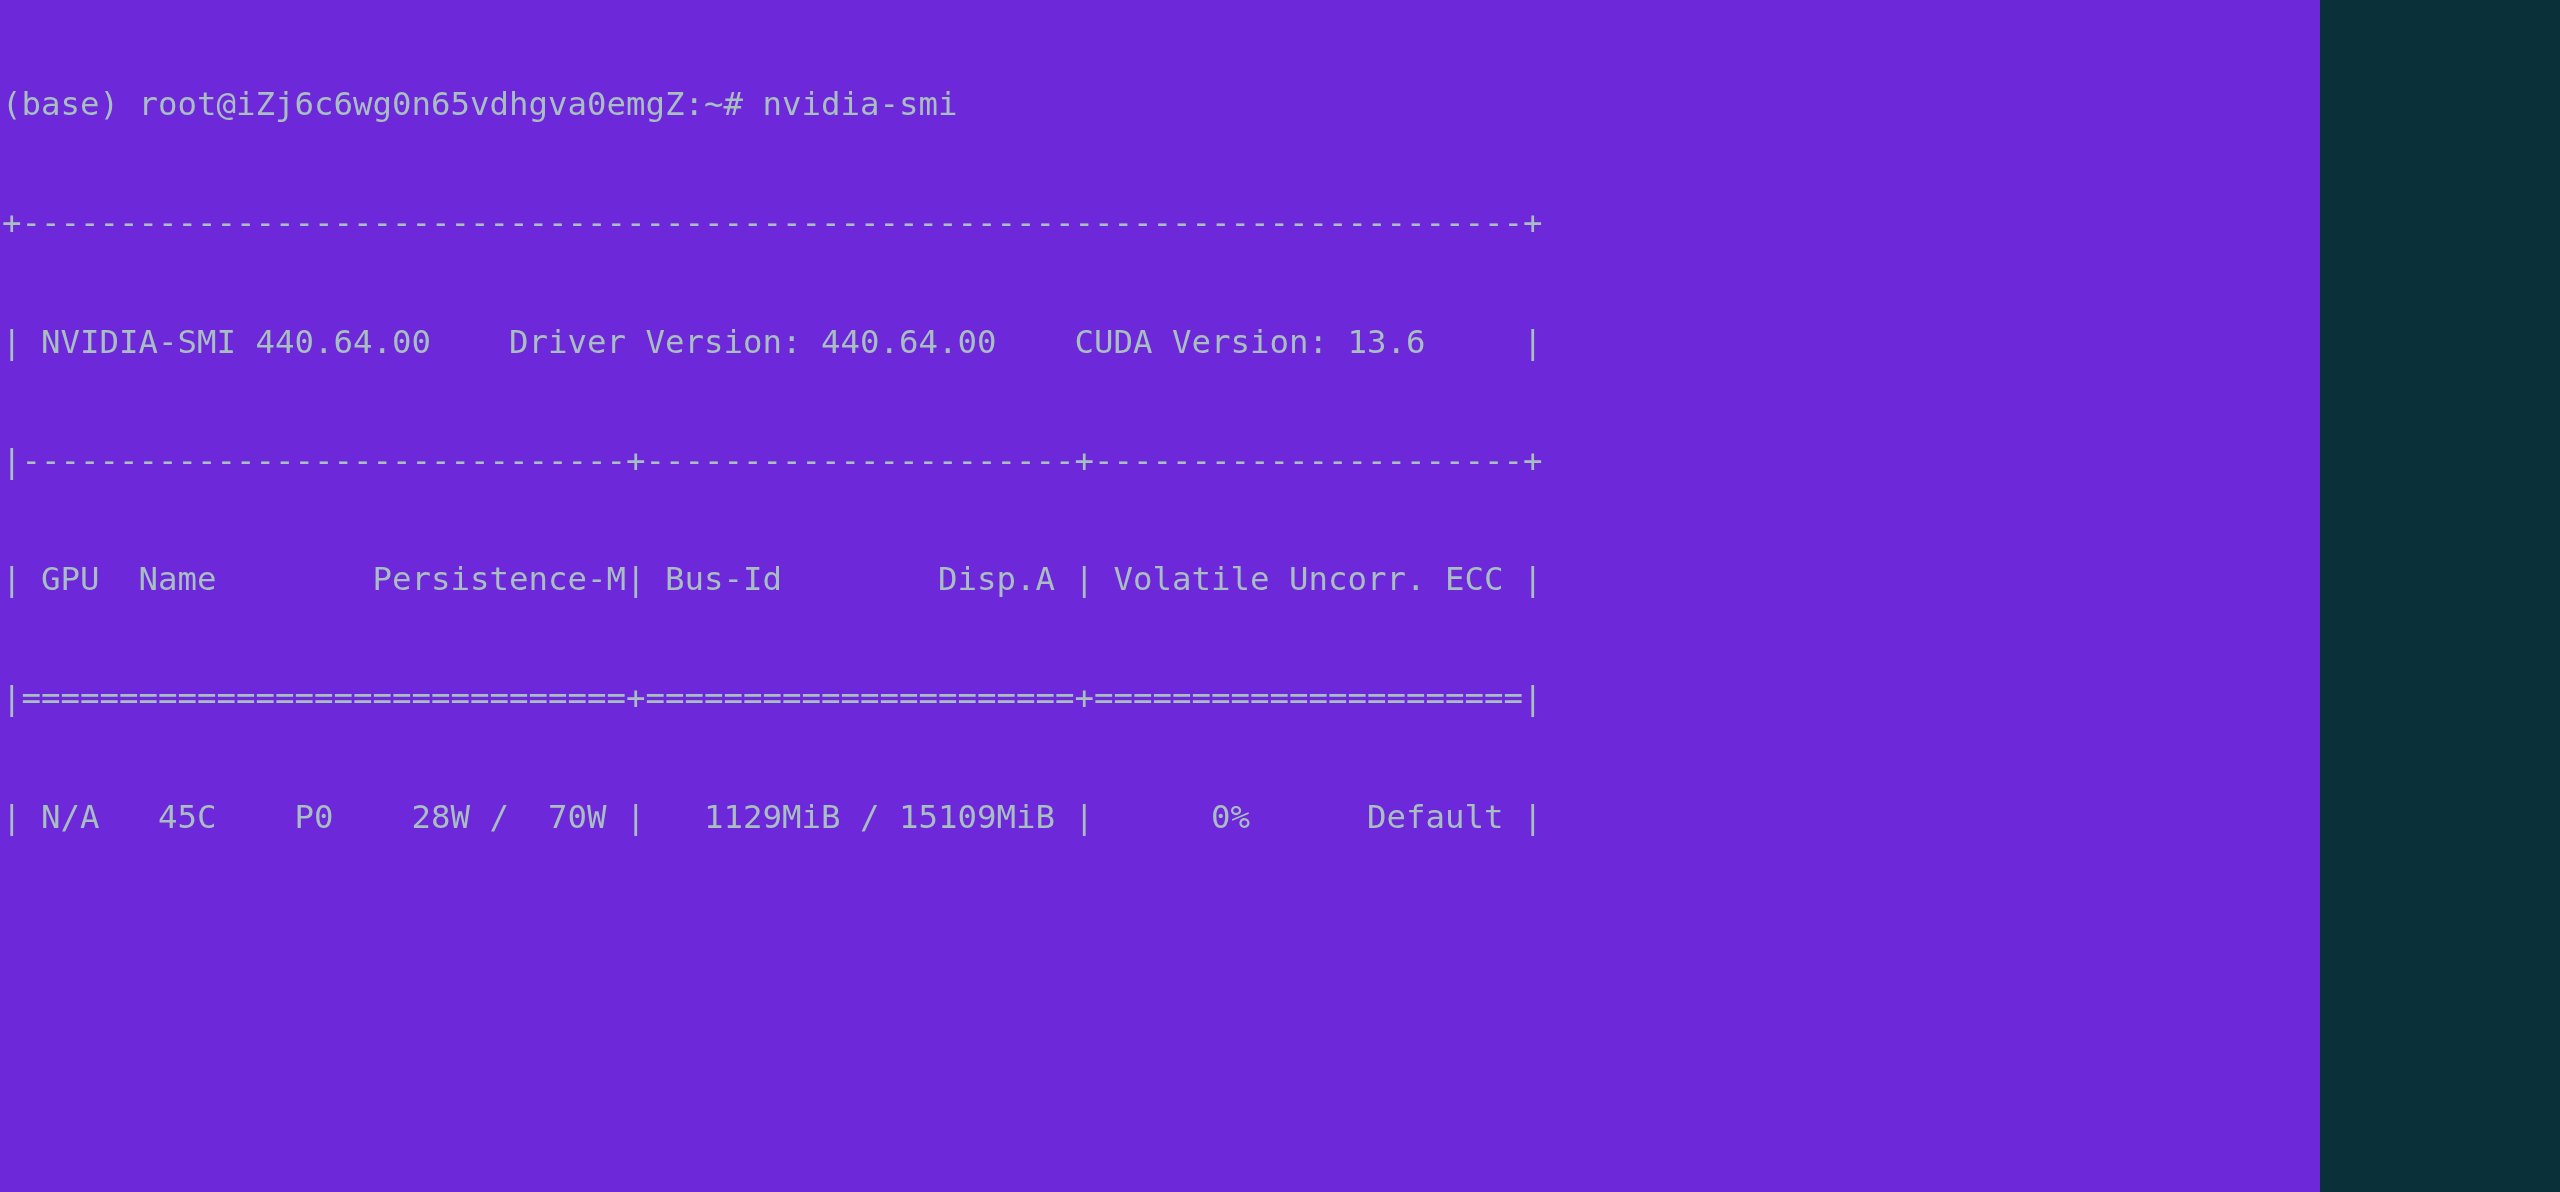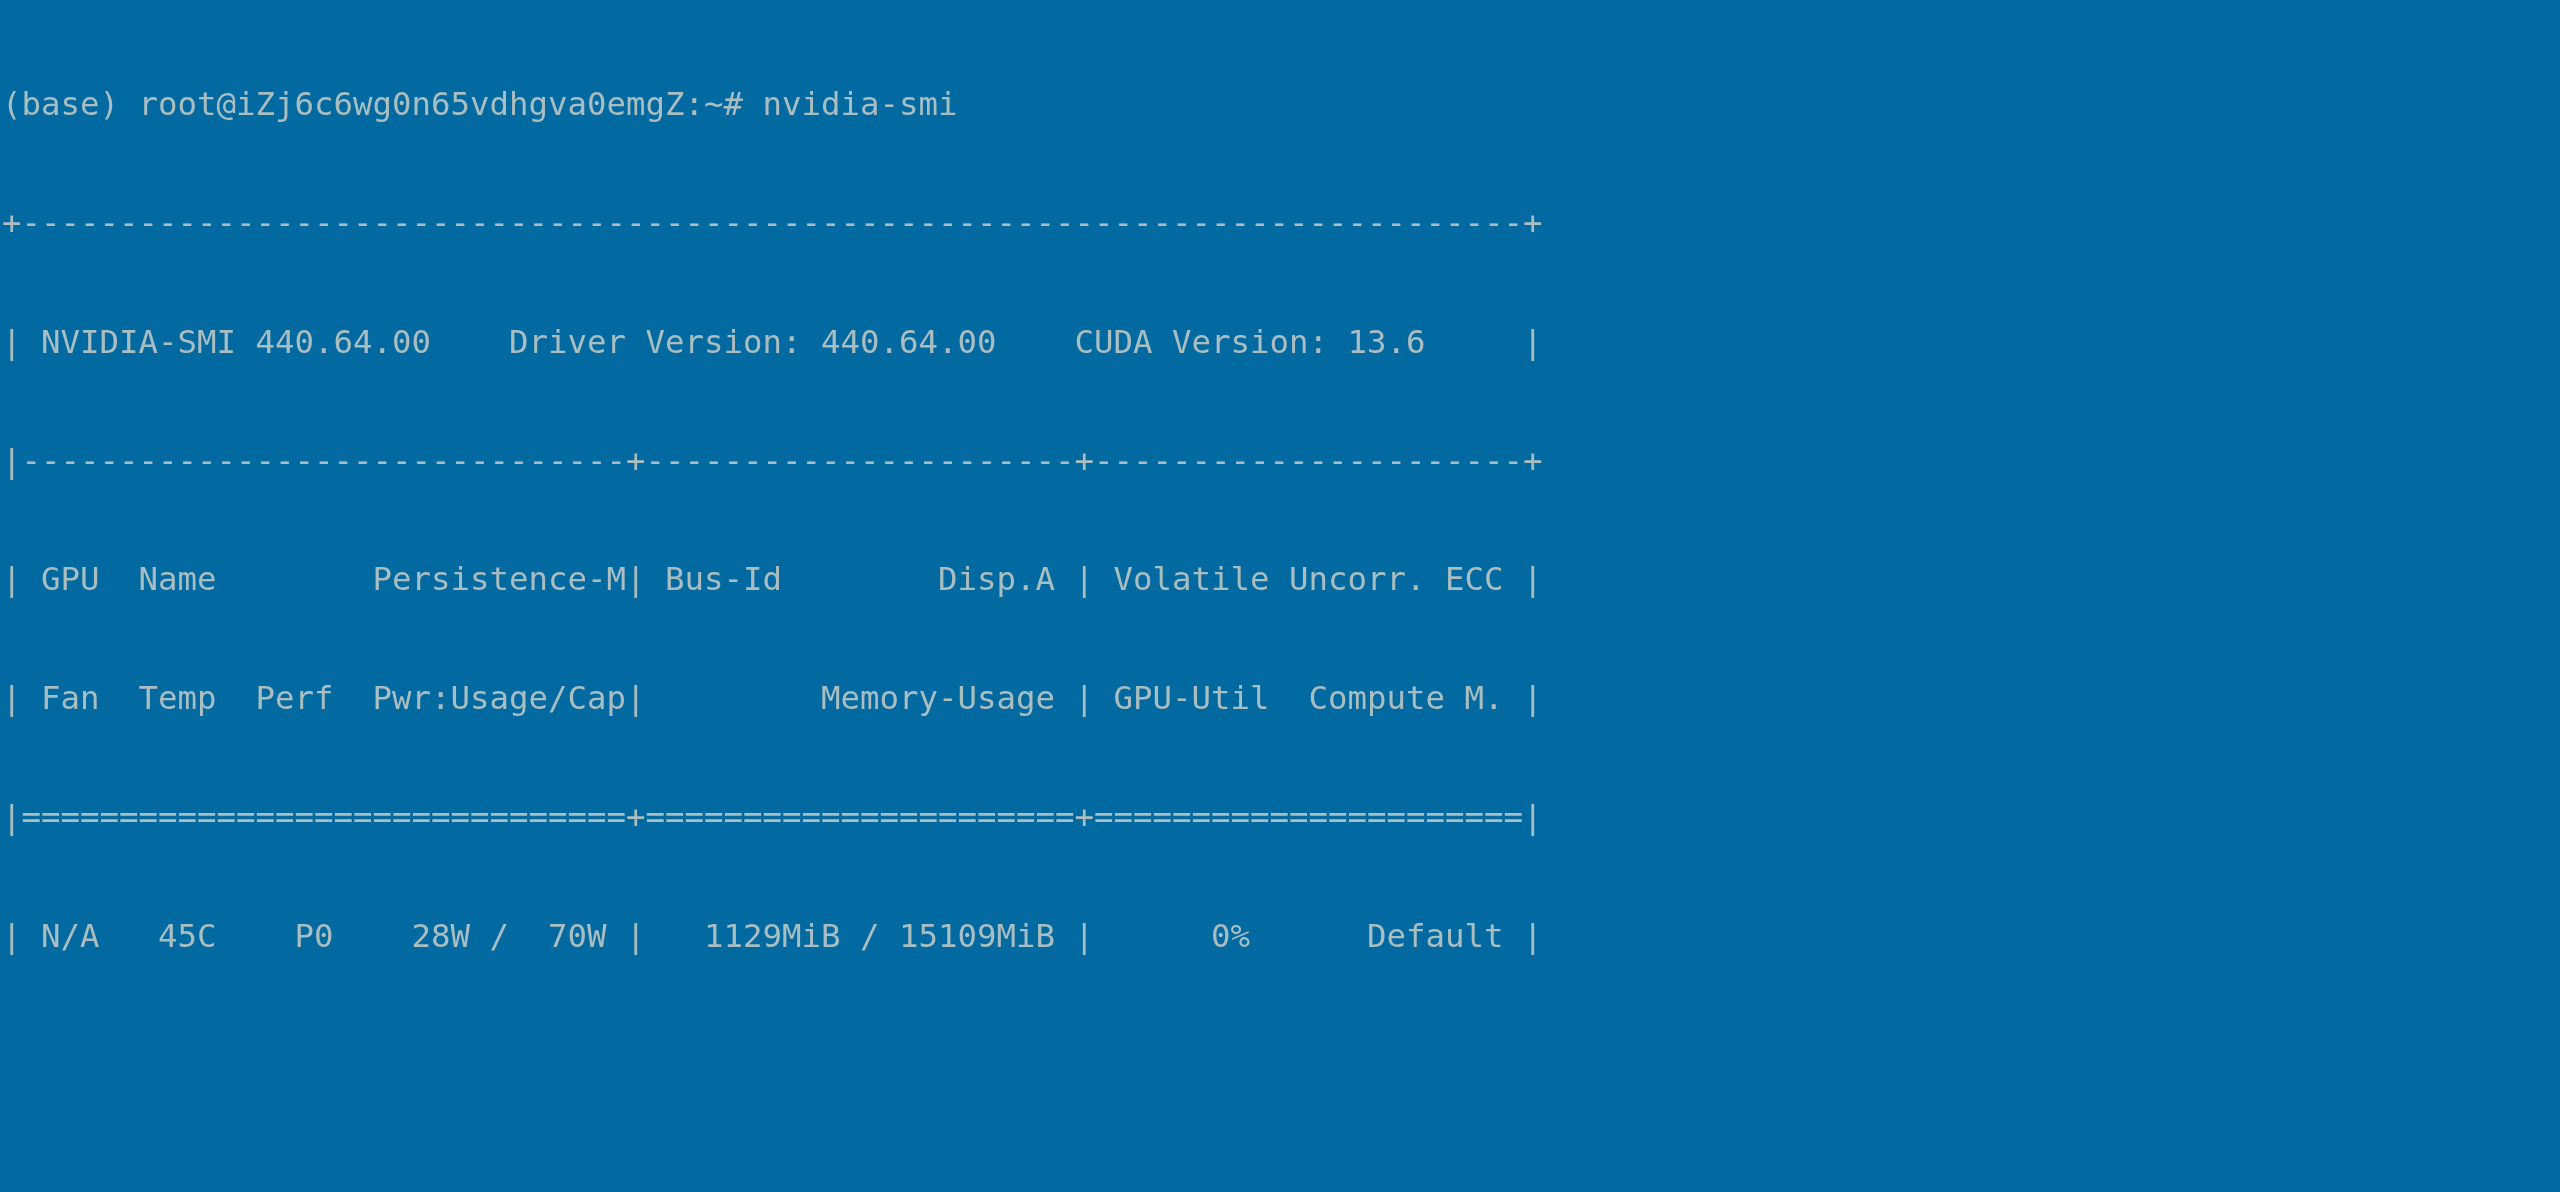--- a/index.html
+++ b/index.html
@@ -5,23 +5,23 @@
 <style>
   html, body {
     margin: 0;
     padding: 0;
     background: #0a3039;
     width: 2560px;
     height: 1192px;
     overflow: hidden;
   }
   #terminal {
-    width: 2560px;
+    width: 2320px;
     height: 1192px;
-    background: #0369a1;
+    background: #6d28d9;
     color: #a9bec1;
     font-family: "DejaVu Sans Mono", "Liberation Mono", monospace;
     font-size: 32.4px;
     line-height: 39.6px;
     letter-spacing: 0px;
     padding: 6px 0 0 0;
     box-sizing: border-box;
     white-space: pre;
     -webkit-font-smoothing: antialiased;
   }
@@ -35,21 +35,20 @@
 </style>
 </head>
 <body>
 
 <div id="terminal">
   <div class="line prompt-line">(base) root@iZj6c6wg0n65vdhgva0emgZ:~# nvidia-smi</div>
   <div class="line">+-----------------------------------------------------------------------------+</div>
   <div class="line">| NVIDIA-SMI 440.64.00    Driver Version: 440.64.00    CUDA Version: 13.6     |</div>
   <div class="line">|-------------------------------+----------------------+----------------------+</div>
   <div class="line">| GPU  Name        Persistence-M| Bus-Id        Disp.A | Volatile Uncorr. ECC |</div>
-  <div class="line">| Fan  Temp  Perf  Pwr:Usage/Cap|         Memory-Usage | GPU-Util  Compute M. |</div>
   <div class="line">|===============================+======================+======================|</div>
   <div class="line">| N/A   45C    P0    28W /  70W |   1129MiB / 15109MiB |      0%      Default |</div>
   
   
   
   
   
   
   
   

